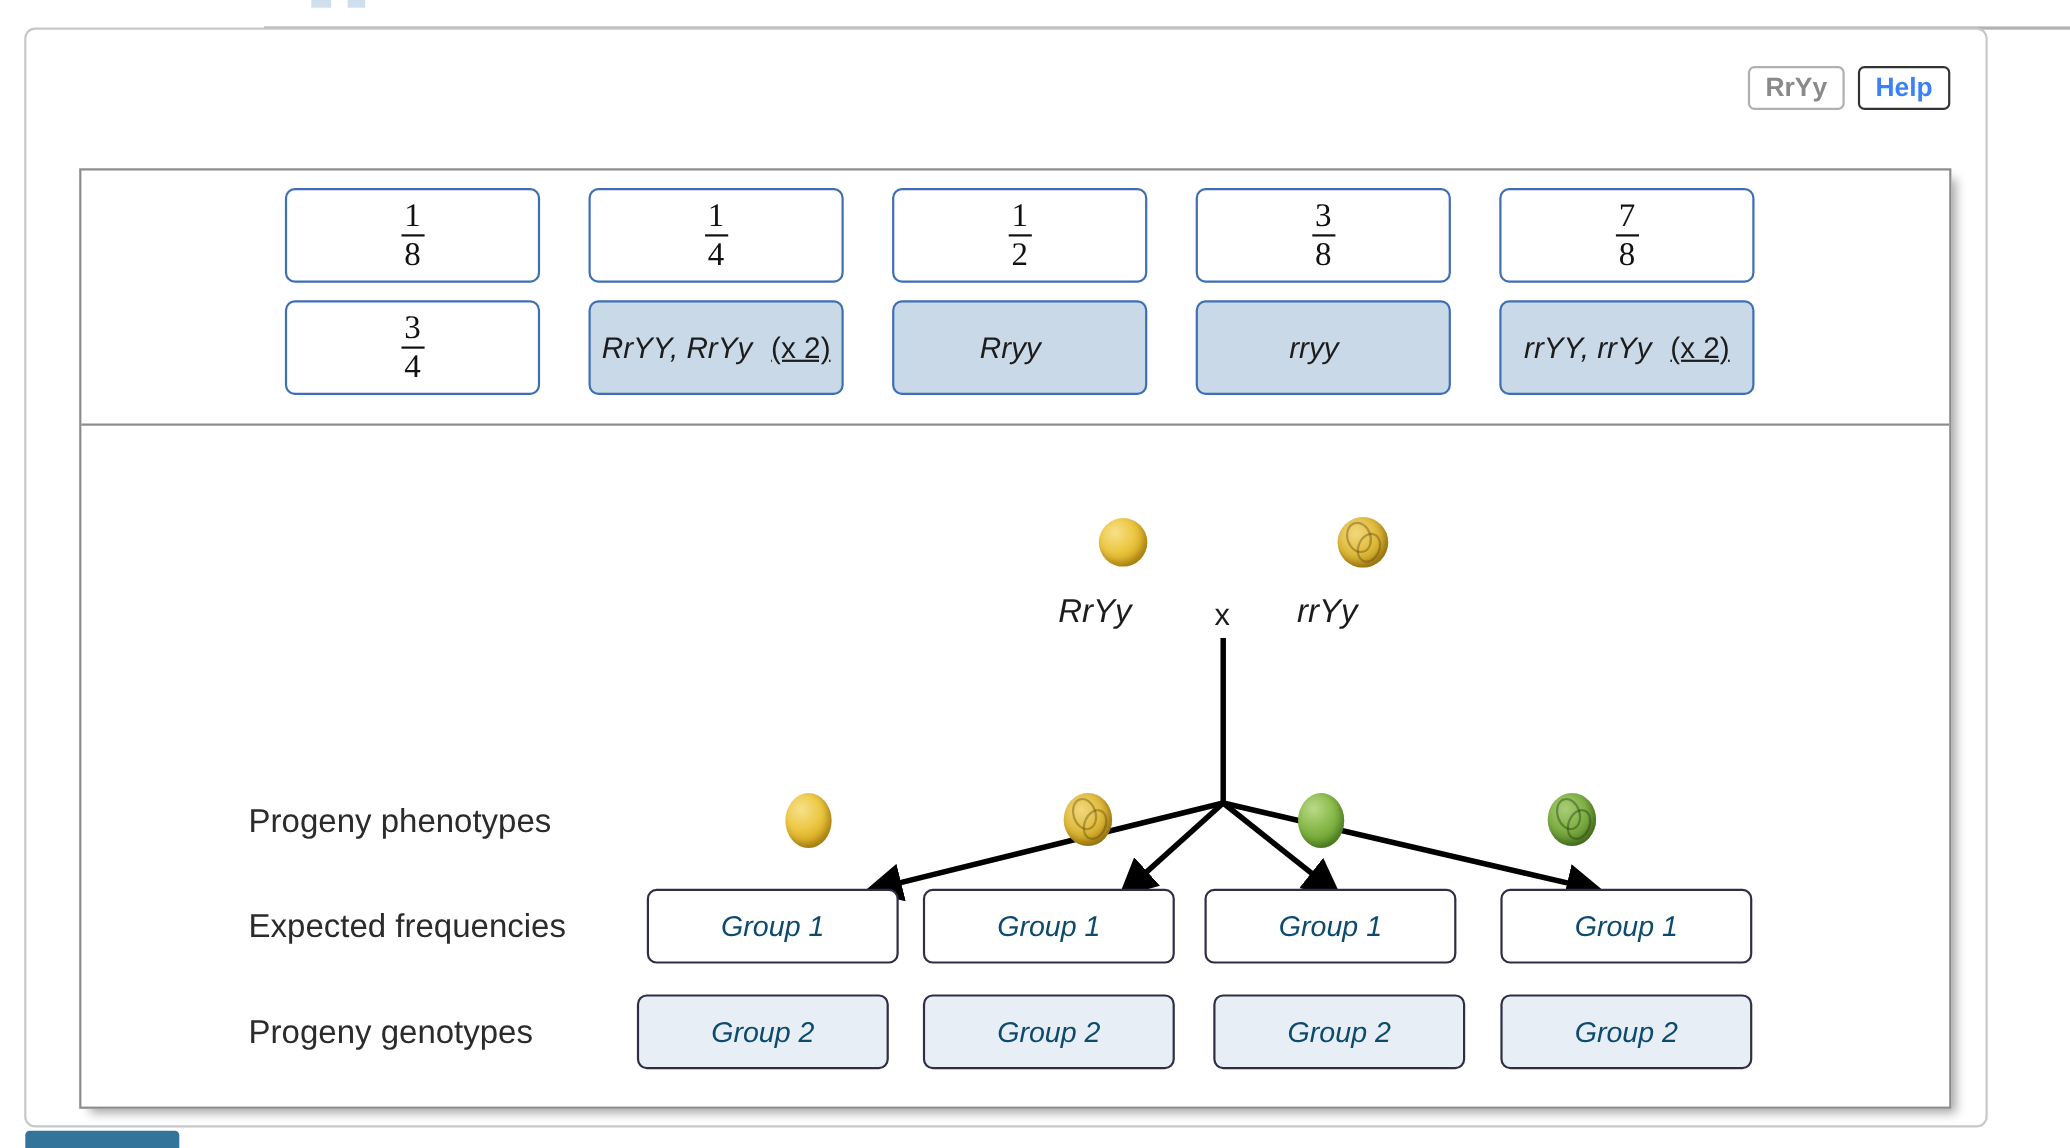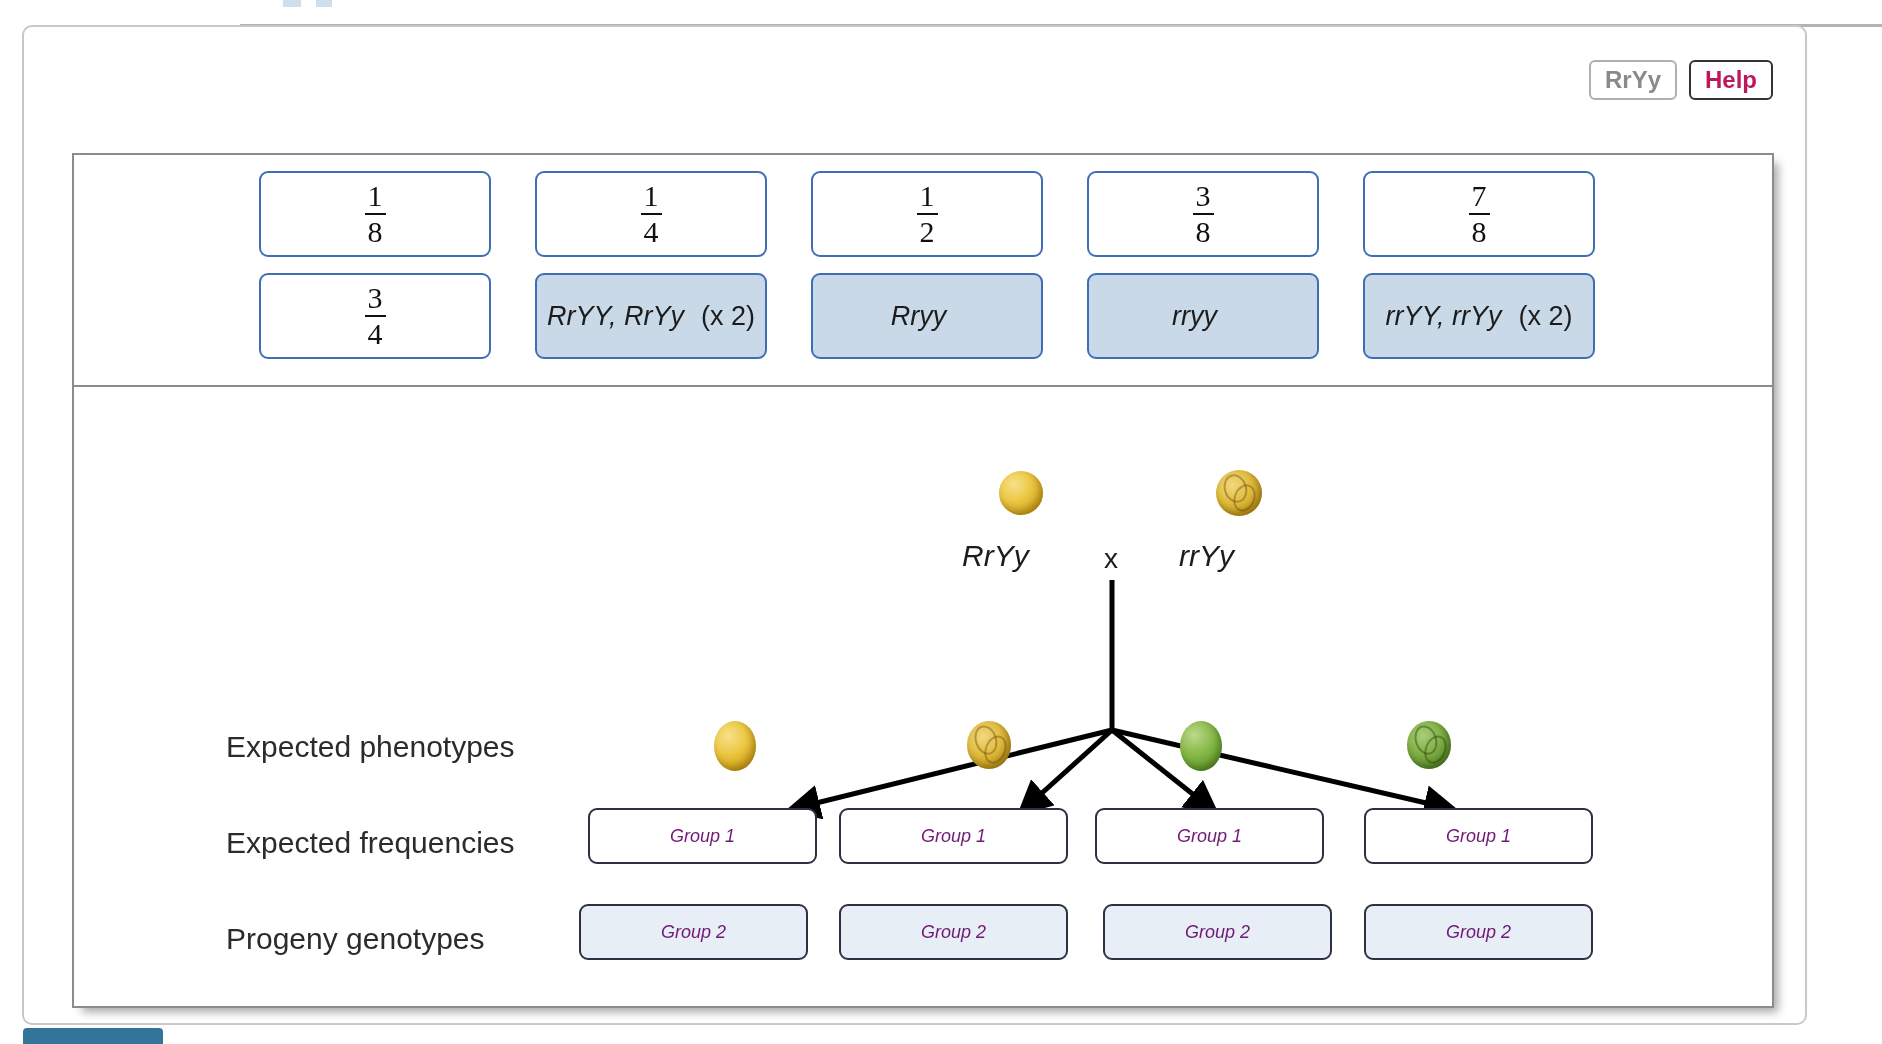--- a/index.html
+++ b/index.html
@@ -71,21 +71,21 @@
     cursor: pointer;
     white-space: nowrap;
   }
   .tool-btn.disabled {
     color: #8a8a8a;
     border-color: #b0b0b0;
     cursor: default;
   }
   .tool-btn.active {
     border-color: #333333;
-    color: #be185d;
+    color: #3b82f6;
   }
 
   
   .inner-panel {
     position: absolute;
     left: 48px;
     top: 126px;
     width: 1702px;
     height: 855px;
     box-sizing: border-box;
@@ -136,20 +136,21 @@
     font-style: italic;
     font-size: 27px;
     color: #1c1c1c;
     font-family: "Liberation Sans", sans-serif;
     white-space: nowrap;
     gap: 12px;
   }
   .tile.genotype .mult {
     font-style: normal;
     padding-left: 5px;
+    text-decoration: underline;
   }
 
   
   .frac {
     display: inline-flex;
     flex-direction: column;
     align-items: center;
     font-family: "Liberation Serif", serif;
     font-size: 30px;
     color: #111111;
@@ -240,30 +241,30 @@
     color: #2b2b2b;
     font-family: "Liberation Sans", sans-serif;
     white-space: nowrap;
   }
 
   
   .dropzone {
     position: absolute;
     box-sizing: border-box;
     width: 229px;
-    height: 56px;
+    height: 68px;
     border: 2px solid #2e2e44;
     border-radius: 9px;
     background: #ffffff;
     display: flex;
     align-items: center;
     justify-content: center;
     font-style: italic;
-    font-size: 18px;
-    color: #701a75;
+    font-size: 26px;
+    color: #0c4a6e;
     font-family: "Liberation Sans", sans-serif;
     cursor: pointer;
   }
   .dropzone.g2 { background: #e7eef6; }
 
   svg.arrows {
     position: absolute;
     left: 0;
     top: 0;
     width: 100%;
@@ -378,21 +379,21 @@
         </svg>
 
         <div class="pea pea-round-yellow" style="left:925px;top:84px;width:44px;height:44px;"></div>
         <div class="pea pea-wrinkled-yellow" style="left:1142px;top:83px;width:46px;height:46px;">
           <span class="wrinkle"></span>
         </div>
         <div class="parent-label" style="left:888px;top:152px;">RrYy</div>
         <div class="cross-symbol" style="left:1030px;top:156px;">x</div>
         <div class="parent-label" style="left:1105px;top:152px;">rrYy</div>
 
-        <div class="row-label" style="left:152px;top:343px;">Expected phenotypes</div>
+        <div class="row-label" style="left:152px;top:343px;">Progeny phenotypes</div>
         <div class="row-label" style="left:152px;top:535px;">Progeny genotypes</div>
         <div class="row-label" style="left:152px;top:439px;">Expected frequencies</div>
 
         <div class="pea pea-round-yellow" style="left:640px;top:334px;width:42px;height:50px;"></div>
         <div class="pea pea-wrinkled-yellow" style="left:893px;top:334px;width:44px;height:48px;">
           <span class="wrinkle"></span>
         </div>
         <div class="pea pea-round-green" style="left:1106px;top:334px;width:42px;height:50px;"></div>
         <div class="pea pea-wrinkled-green" style="left:1333px;top:334px;width:44px;height:48px;">
           <span class="wrinkle green"></span>

